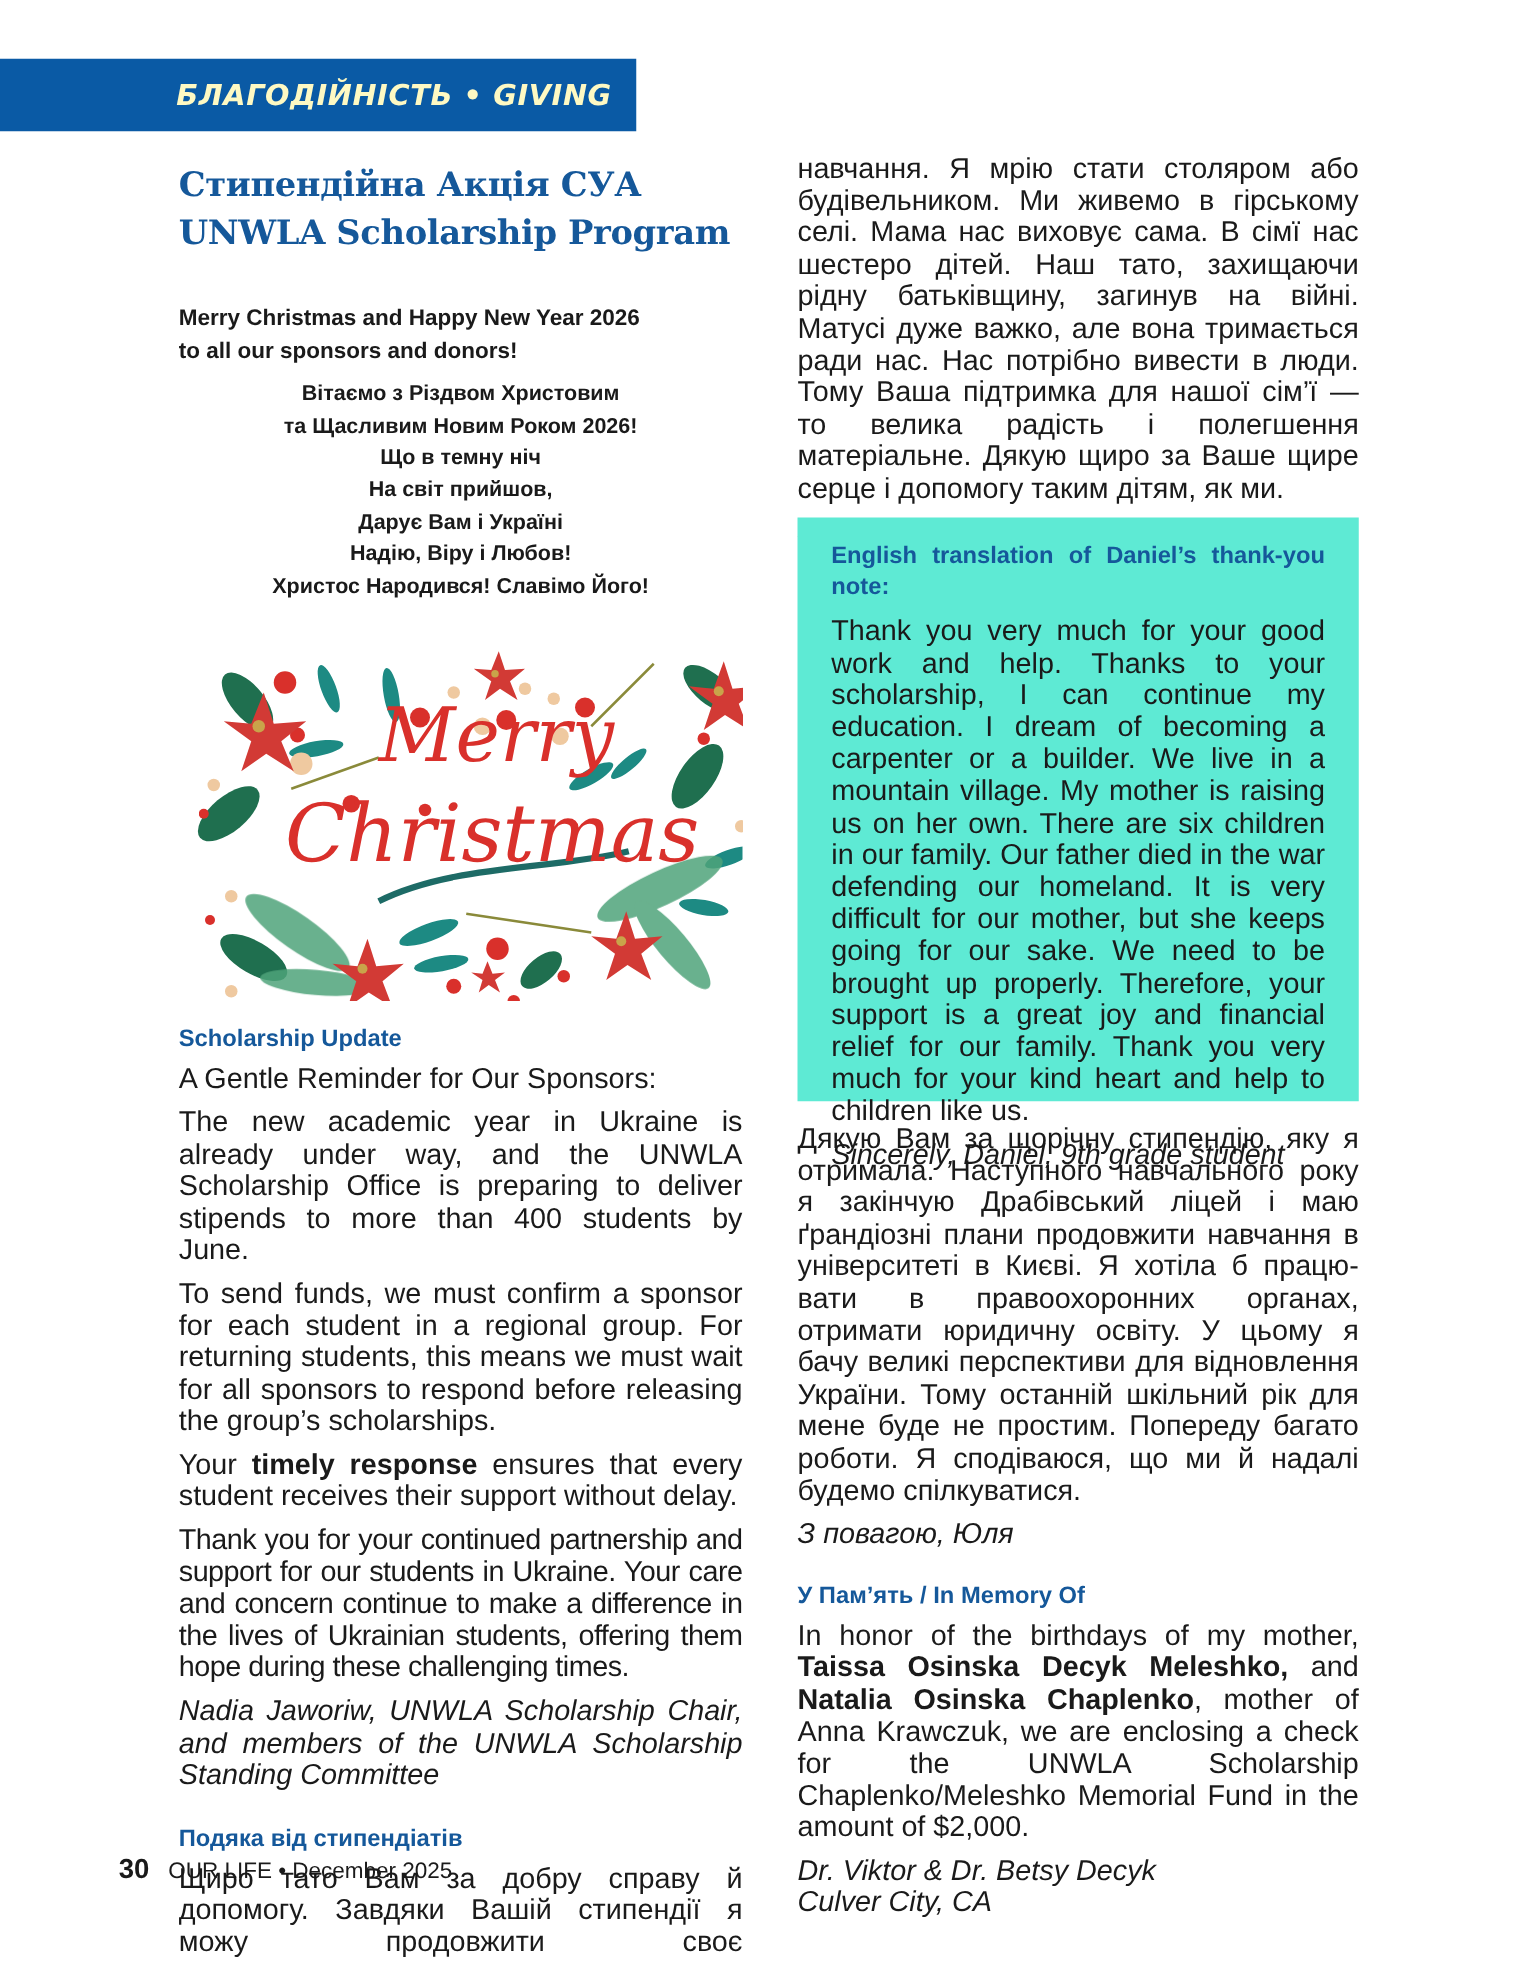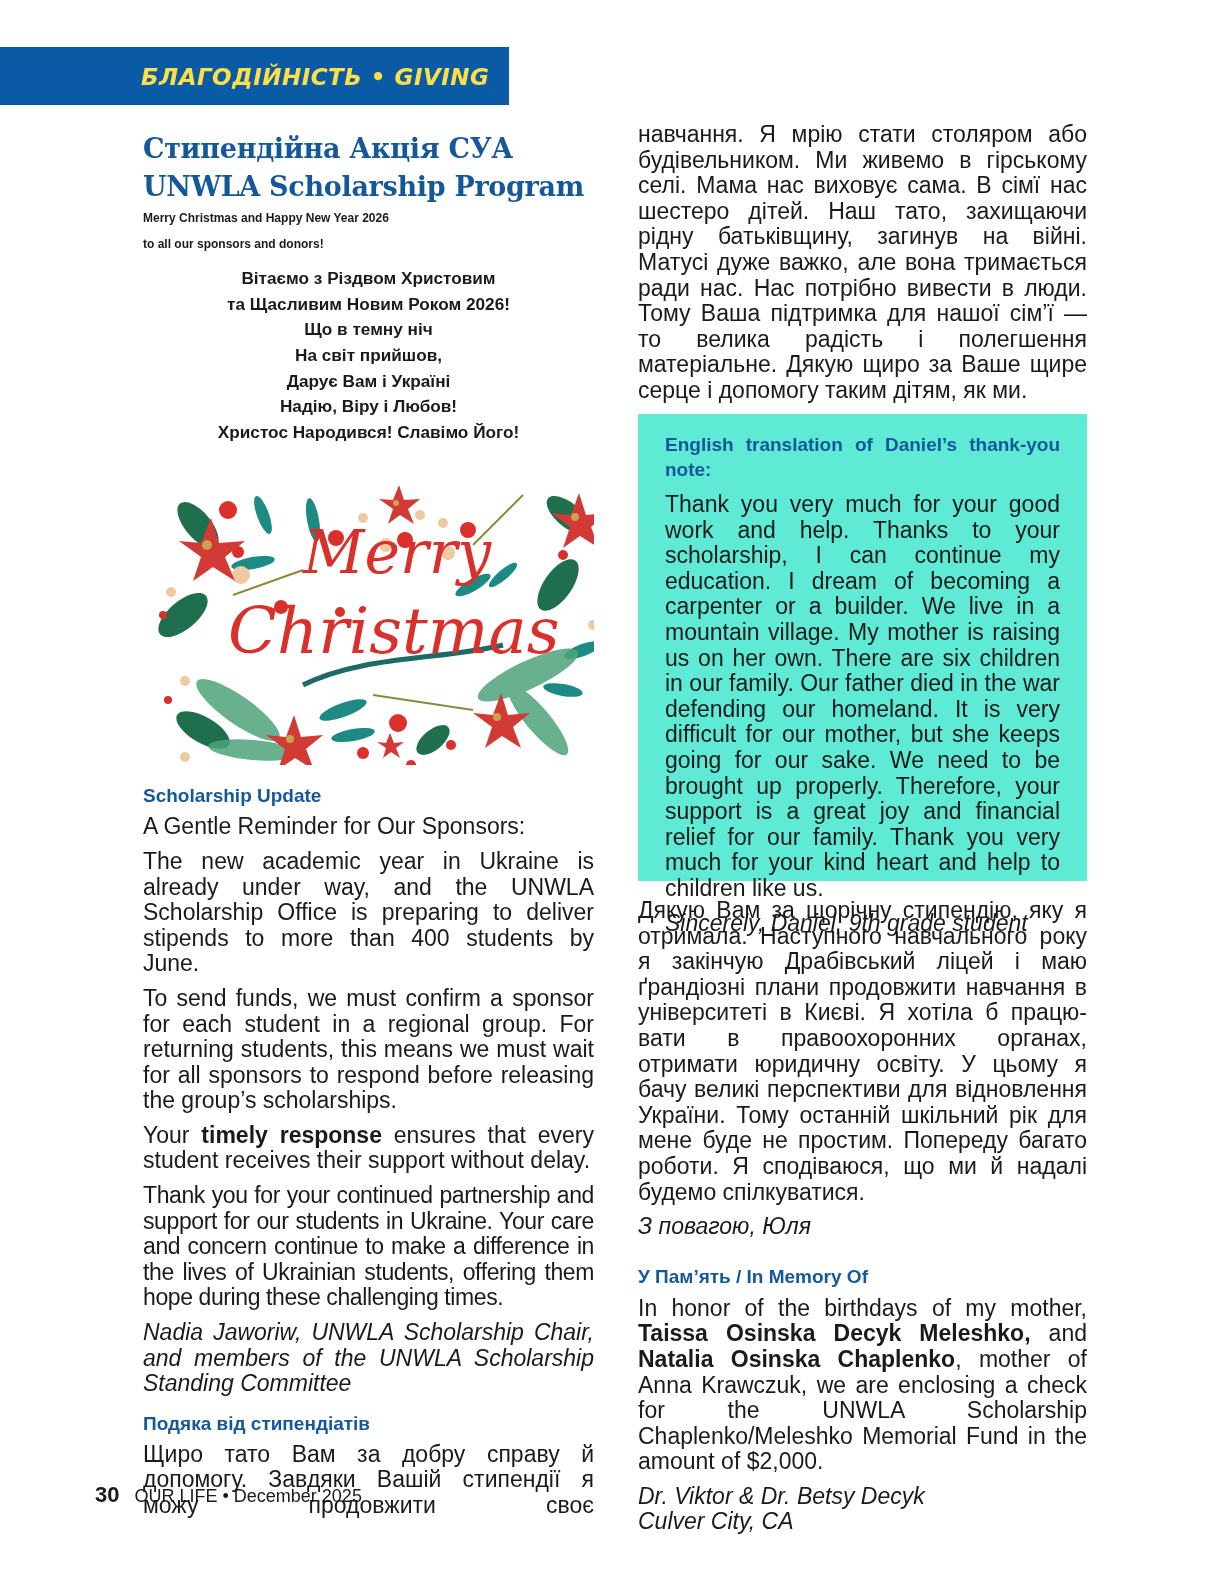--- a/index.html
+++ b/index.html
@@ -1,36 +1,36 @@
 <!DOCTYPE html>
 <html><head>
 <meta charset="utf-8">
 <style>
   * { box-sizing: border-box; margin: 0; padding: 0; }
   html, body { width: 1224px; height: 1584px; background: #ffffff; }
   body { position: relative; font-family: "Liberation Sans", sans-serif; color: #1a1a1a; overflow: hidden; }
 
   .banner {
     position: absolute; left: 0; top: 47px; width: 509px; height: 58px;
-    background: #0a5aa5; color: #fde047;
+    background: #0a5aa5; color: #fef9c3;
     font-family: "DejaVu Sans", sans-serif; font-weight: bold; font-style: italic;
     font-size: 23px; letter-spacing: 0.5px;
     padding-left: 141px; line-height: 60px;
   }
 
   .col { position: absolute; }
   .col-left { left: 143px; top: 128px; width: 451px; }
   .col-right { left: 638px; top: 122px; width: 449px; }
 
   .title {
     font-family: "DejaVu Serif", serif; font-weight: bold; color: #15589a;
     font-size: 27px; line-height: 38px; letter-spacing: -0.3px;
     margin-top: 2px;
   }
-  .greeting { font-weight: bold; font-size: 12px; line-height: 25.6px; }
+  .greeting { margin-top: 36px; font-weight: bold; font-size: 18px; line-height: 25.6px; }
   .greeting p { margin-bottom: 9px; }
   .poem { font-weight: bold; font-size: 17.2px; line-height: 25.6px; }
   .poem div { white-space: nowrap; text-align: center; }
 
   .xmas-art {
     position: relative; margin-top: 20px; width: 451px; height: 300px;
   }
 
   .heading {
     color: #15589a; font-weight: bold; font-size: 19px; line-height: 26px;
@@ -172,21 +172,21 @@
     <p class="body-text para" style="margin-top:5px">A Gentle Reminder for Our Sponsors:</p>
     <p class="body-text para">The new academic year in Ukraine is already under way, and the UNWLA Scholarship Office is preparing to deliver stipends to more than 400 students by June.</p>
     <p class="body-text para">To send funds, we must confirm a sponsor for each student in a regional group. For returning students, this means we must wait for all sponsors to respond before releasing the group’s scholarships.</p>
     <p class="body-text para">
       <span>Your </span><span class="bold">timely response</span><span> ensures that every student receives their support without delay.</span>
     </p>
     <p class="body-text para" style="letter-spacing:-0.4px">Thank you for your continued partnership and support for our students in Ukraine. Your care and concern continue to make a difference in the lives of Ukrainian students, offering them hope during these challenging times.</p>
     <p class="body-text para italic">Nadia Jaworiw, UNWLA Scholarship Chair, and mem­bers of the UNWLA Scholarship Standing Committee</p>
   </div>
 
-  <div style="margin-top:14px">
+  <div style="margin-top:26px">
     <h2 class="heading">Подяка від стипендіатів</h2>
     <p class="body-text" style="margin-top:5px; text-align-last: justify">Щиро тато Вам за добру справу й допомогу. Завдяки Вашій стипендії я можу продовжити своє</p>
   </div>
 </div>
 
 <div class="col col-right">
   <p class="body-text para">навчання. Я мрію стати столяром або будівельни­ком. Ми живемо в гірському селі. Мама нас вихо­вує сама. В сімї нас шестеро дітей. Наш тато, захи­щаючи рідну батьківщину, загинув на війні. Матусі дуже важко, але вона тримається ради нас. Нас потрібно вивести в люди. Тому Ваша підтримка для нашої сім’ї — то велика радість і полегшення матеріальне. Дякую щиро за Ваше щире серце і допомогу таким дітям, як ми.</p>
   <p class="body-text italic">З повагою, Даниїл, учень 9 класу</p>
 </div>
 

